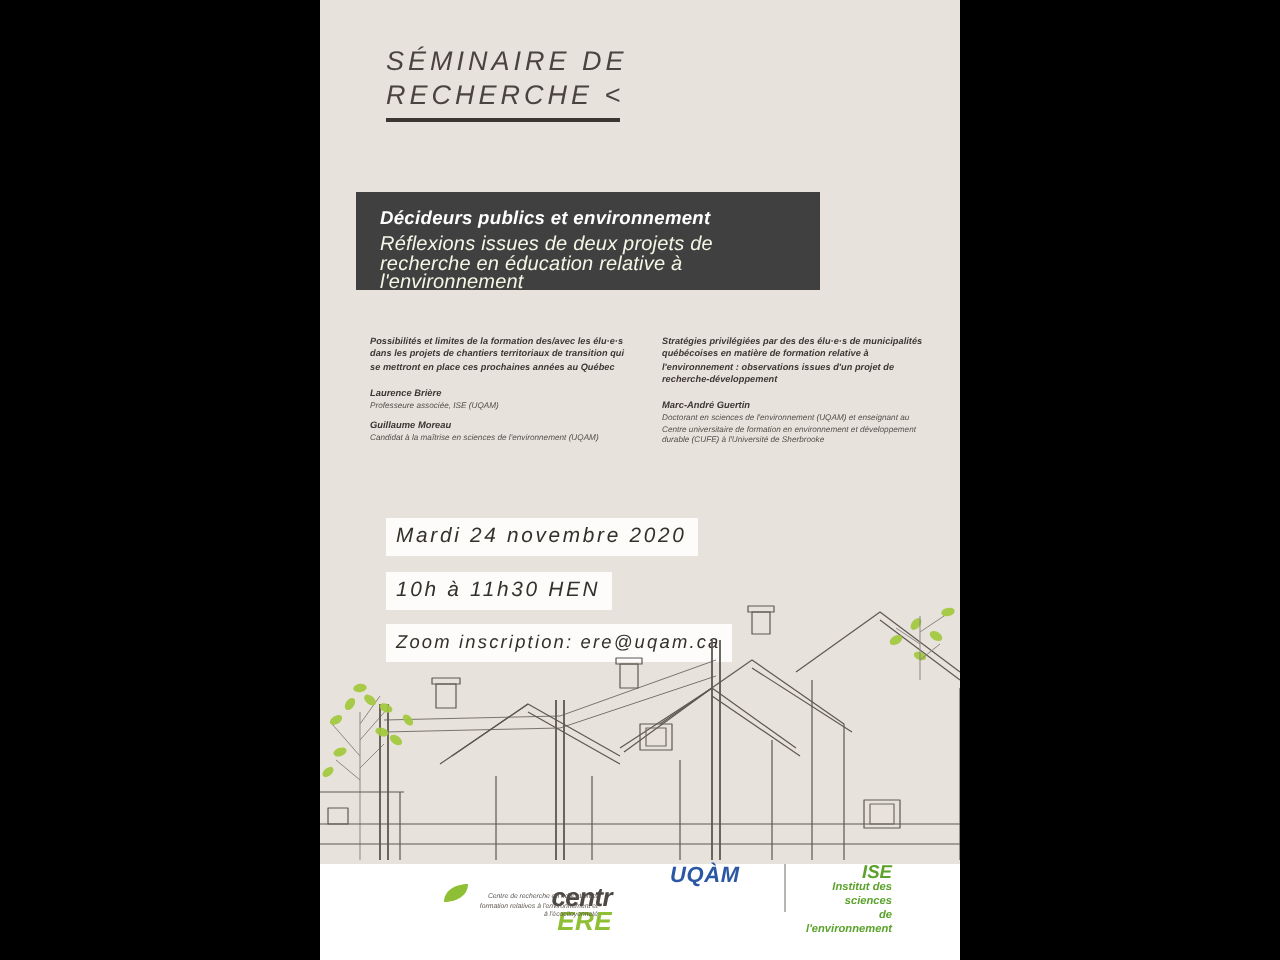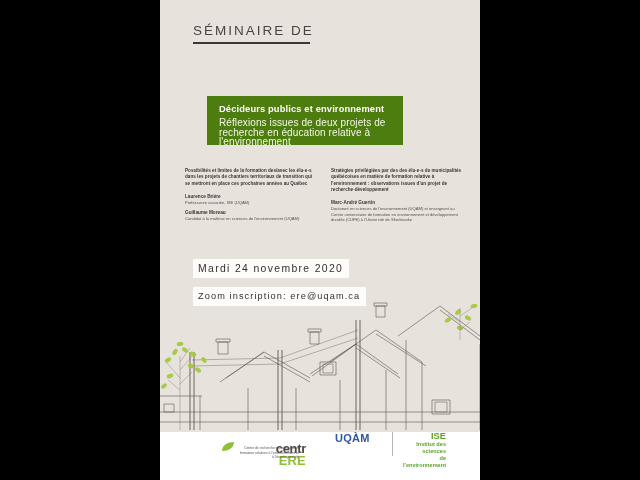--- a/index.html
+++ b/index.html
@@ -1,41 +1,41 @@
 <!DOCTYPE html>
 <html><head>
 <meta charset="utf-8">
 <style>
   html,body{margin:0;padding:0;}
   body{
     width:640px;height:480px;overflow:hidden;background:#000;
     font-family:"Liberation Sans", sans-serif;
   }
-  #stage{position:relative;width:640px;height:480px;background:#000;}
+  #stage{position:relative;width:640px;height:480px;background:#000;font-style:italic;}
 
   
   #poster{
     position:absolute;left:160px;top:0;width:320px;height:480px;
     background:#e8e2dc;overflow:hidden;
   }
 
   
   .hdr{position:absolute;left:33px;top:22px;width:250px;}
   .hdr-line{
     font-size:13.5px;letter-spacing:2.0px;color:#4a4440;
     line-height:17px;font-weight:400;white-space:nowrap;
   }
   .hdr-rule{
     margin-top:3px;width:117px;height:1.6px;background:#3c3733;
   }
 
   
   .banner{
-    position:absolute;left:47px;top:96px;width:196px;height:49px;
-    background:#4d7c0f;
+    position:absolute;left:18px;top:96px;width:232px;height:49px;
+    background:#404040;
   }
   .banner-title{
     position:absolute;left:12px;top:8px;
     font-size:9.3px;font-weight:700;color:#ffffff;letter-spacing:.15px;
     white-space:nowrap;
   }
   .banner-sub{
     position:absolute;left:12px;top:22px;width:190px;
     font-size:10px;color:#f4f7e6;line-height:9.6px;letter-spacing:.1px;
   }
@@ -86,20 +86,21 @@
 </style>
 </head>
 <body>
 
 <div id="stage">
 
   <div id="poster">
 
     <div class="hdr">
       <div class="hdr-line">SÉMINAIRE DE</div>
+      <div class="hdr-line">RECHERCHE  &lt;</div>
       <div class="hdr-rule"></div>
     </div>
 
     <div class="banner">
       <div class="banner-title">Décideurs publics et environnement</div>
       <div class="banner-sub">Réflexions issues de deux projets de recherche en éducation relative à l'environnement</div>
     </div>
 
     <div class="cols">
       <div class="col">
@@ -111,20 +112,21 @@
       </div>
       <div class="col">
         <div class="col-title">Stratégies privilégiées par des des élu·e·s de municipalités québécoises en matière de formation relative à l'environnement : observations issues d'un projet de recherche-développement</div>
         <div class="auth-name">Marc-André Guertin</div>
         <div class="auth-role">Doctorant en sciences de l'environnement (UQAM) et enseignant au Centre universitaire de formation en environnement et développement durable (CUFE) à l'Université de Sherbrooke</div>
       </div>
     </div>
 
     <div class="details">
       <div><span class="detail">Mardi 24 novembre 2020</span></div>
+      <div><span class="detail">10h à 11h30 HEN</span></div>
       <div><span class="detail small">Zoom inscription: ere@uqam.ca</span></div>
     </div>
 
     <svg id="illus" viewBox="0 0 320 130">
       <g stroke="#5d5852" stroke-width="0.6" fill="none" stroke-linejoin="round">
 
         <g stroke="#8c8780" stroke-width="0.5">
           <path d="M20 130 L20 56 M20 78 L6 62 M20 70 L34 54 M20 90 L8 80 M20 62 L30 48 M20 84 L32 72"></path>
         </g>
 

